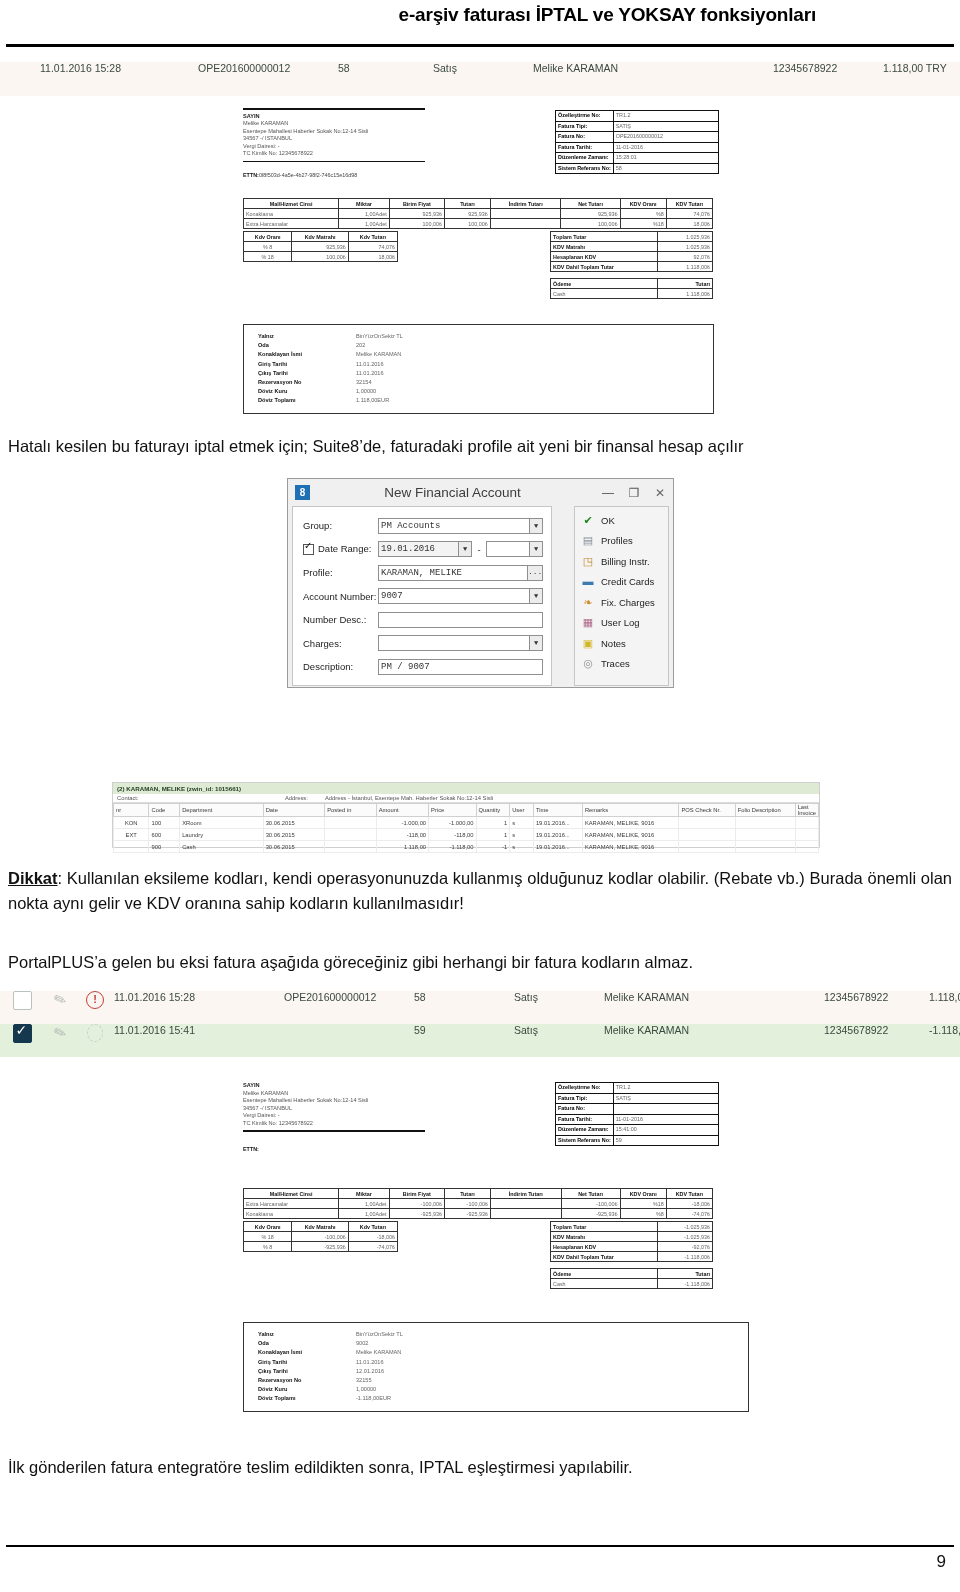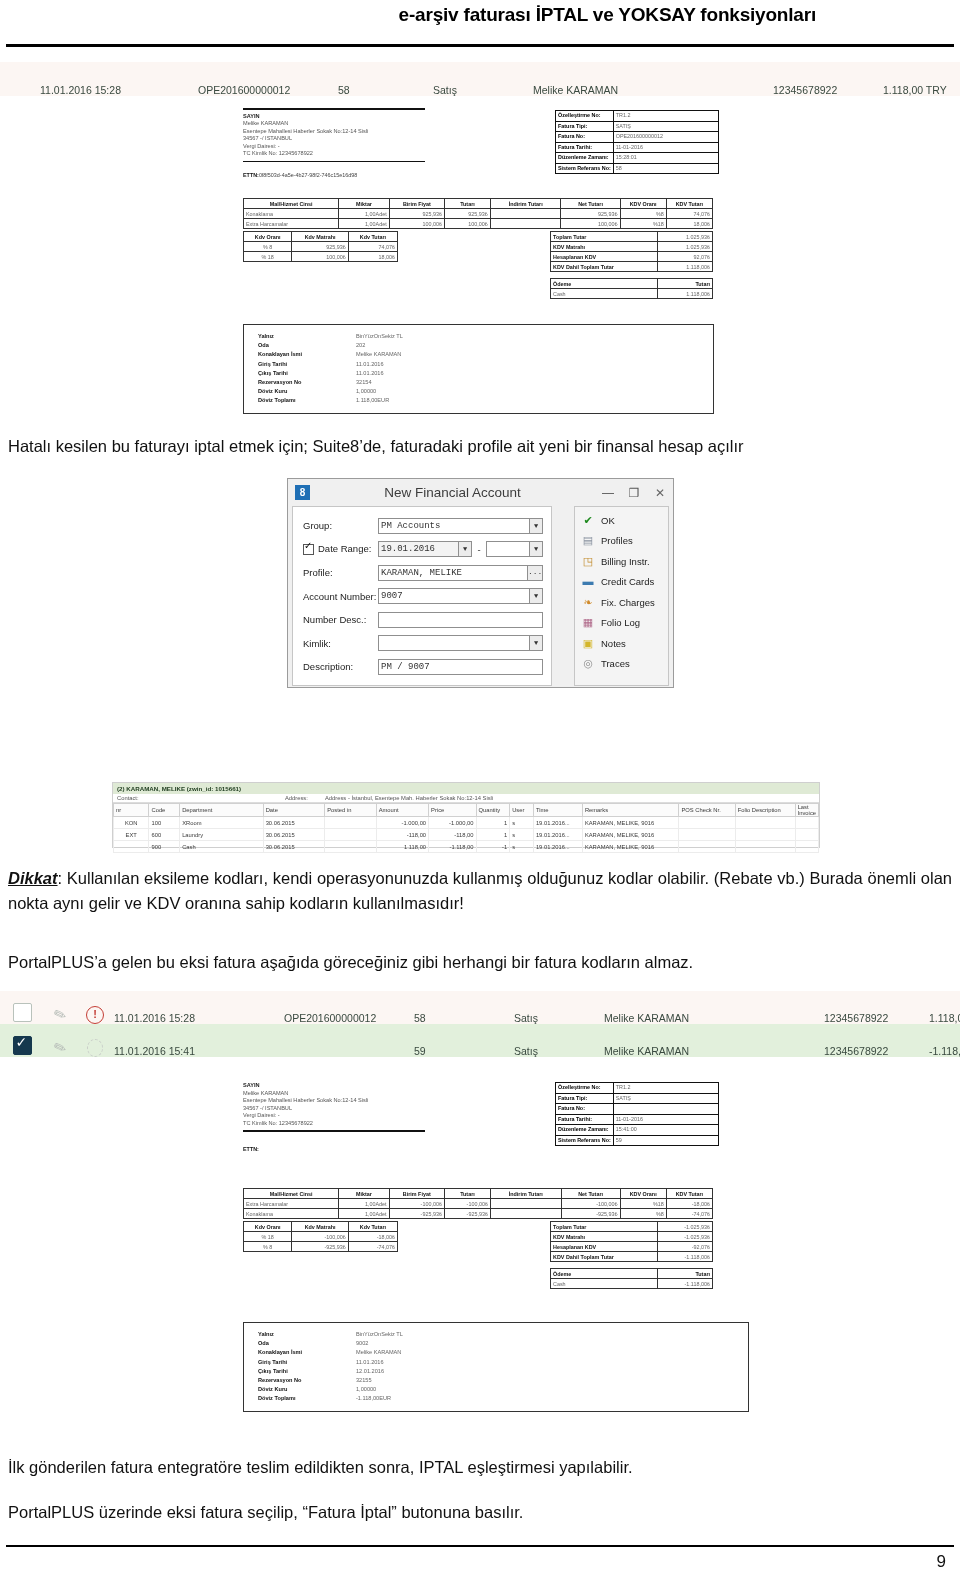--- a/index.html
+++ b/index.html
@@ -21,26 +21,26 @@
   }
   .header-rule{
     position:absolute;left:6px;top:44px;width:948px;height:3px;background:#000;
   }
 
   
   .para{
     position:absolute;font-size:16.5px;line-height:25px;color:#111;
   }
   .para.just{text-align:justify;}
-  .para .u{font-weight:bold;text-decoration:underline;font-style:italic;}
+  .para .u{font-weight:bold;text-decoration:underline;}
 
   
   .pp-rows{position:absolute;left:0;width:960px;}
   .pp-row{
-    position:relative;height:33px;display:flex;align-items:flex-end;
+    position:relative;height:33px;display:flex;align-items:flex-start;
     font-size:10.5px;color:#3a4a40;
   }
   .pp-row.alt{background:#fcf6f3;}
   .pp-row.sel{background:#e2f0dc;}
   .pp-cell{flex:0 0 auto;white-space:nowrap;overflow:hidden;}
   .cb{
     width:17px;height:17px;border:1.4px solid #b9c2bb;background:#fff;
     border-radius:2px;display:inline-block;
   }
   .cb.on{background:#16384e;border-color:#16384e;position:relative;}
@@ -386,21 +386,21 @@
         </div>
 
         <div class="frow">
           <div class="lab">Number Desc.:</div>
           <div class="fin">
             <span></span>
           </div>
         </div>
 
         <div class="frow">
-          <div class="lab">Kimlik:</div>
+          <div class="lab">Charges:</div>
           <div class="fin">
             <span></span>
             <span class="dd">▼</span>
           </div>
         </div>
 
         <div class="frow">
           <div class="lab">Description:</div>
           <div class="fin">
             <span>PM / 9007</span>
@@ -424,21 +424,21 @@
         <div class="sbtn">
             <span class="ic" style="color:#3c7bb0;">▬</span>
             <span>Credit Cards</span>
           </div>
         <div class="sbtn">
             <span class="ic" style="color:#d08a2a;">❧</span>
             <span>Fix. Charges</span>
           </div>
         <div class="sbtn">
             <span class="ic" style="color:#b06a8a;">▦</span>
-            <span>Folio Log</span>
+            <span>User Log</span>
           </div>
         <div class="sbtn">
             <span class="ic" style="color:#d4b62a;">▣</span>
             <span>Notes</span>
           </div>
         <div class="sbtn">
             <span class="ic" style="color:#8a8a8a;">◎</span>
             <span>Traces</span>
           </div>
       </div>
@@ -710,18 +710,17 @@
       <div><span class="k">Konaklayan İsmi</span><span>Melike KARAMAN</span></div>
       <div><span class="k">Giriş Tarihi</span><span>11.01.2016</span></div>
       <div><span class="k">Çıkış Tarihi</span><span>12.01.2016</span></div>
       <div><span class="k">Rezervasyon No</span><span>32155</span></div>
       <div><span class="k">Döviz Kuru</span><span>1,00000</span></div>
       <div><span class="k">Döviz Toplamı</span><span>-1.118,00EUR</span></div>
     </div>
   </div>
 
   <div class="para" style="left:8px;top:1455px;width:944px;">İlk gönderilen fatura entegratöre teslim edildikten sonra, IPTAL eşleştirmesi yapılabilir.</div>
-  <div class="para" style="left:8px;top:1500px;width:944px;">PortalPLUS üzerinde eksi fatura seçilip,  “Fatura İptal”  butonuna basılır.</div>
 
   <div class="foot-rule"></div>
   <div class="pageno">9</div>
 
 </div>
 
 </body></html>

